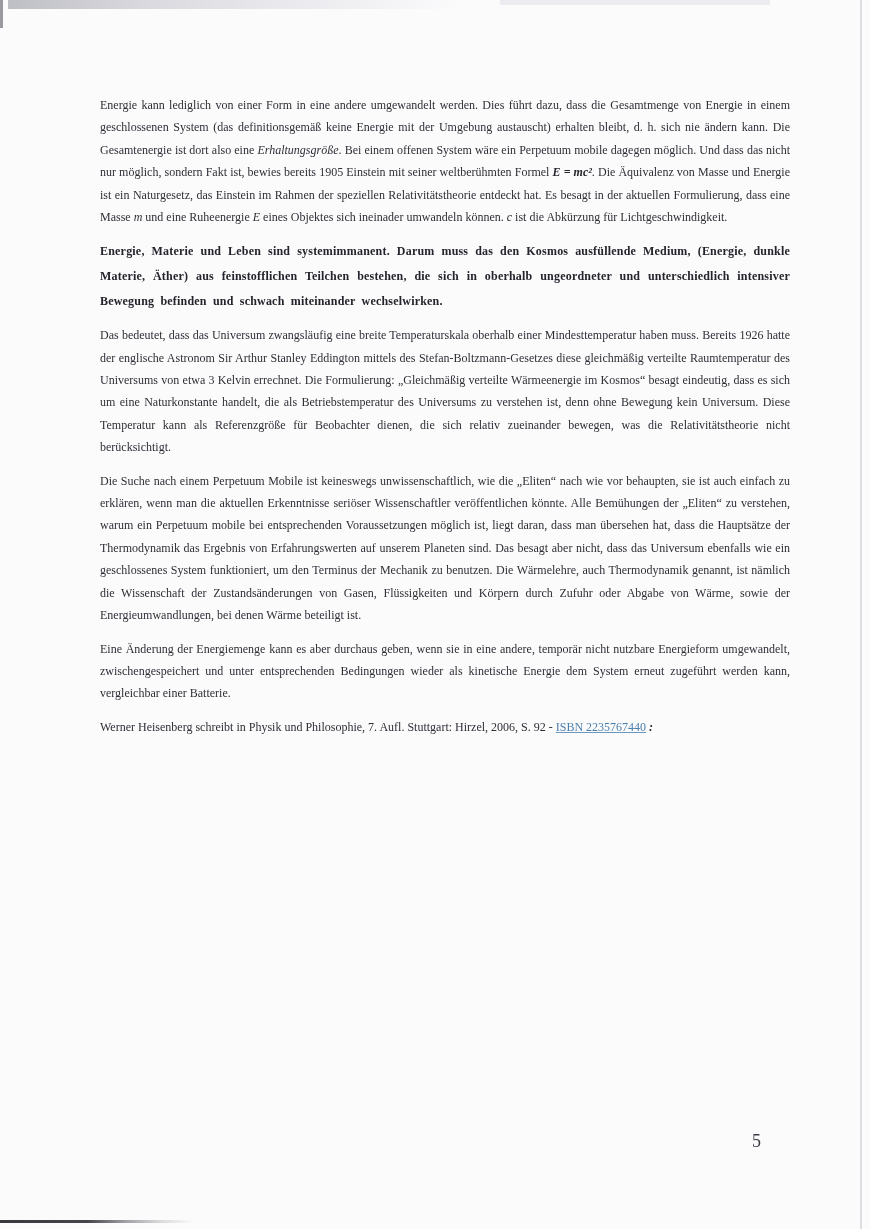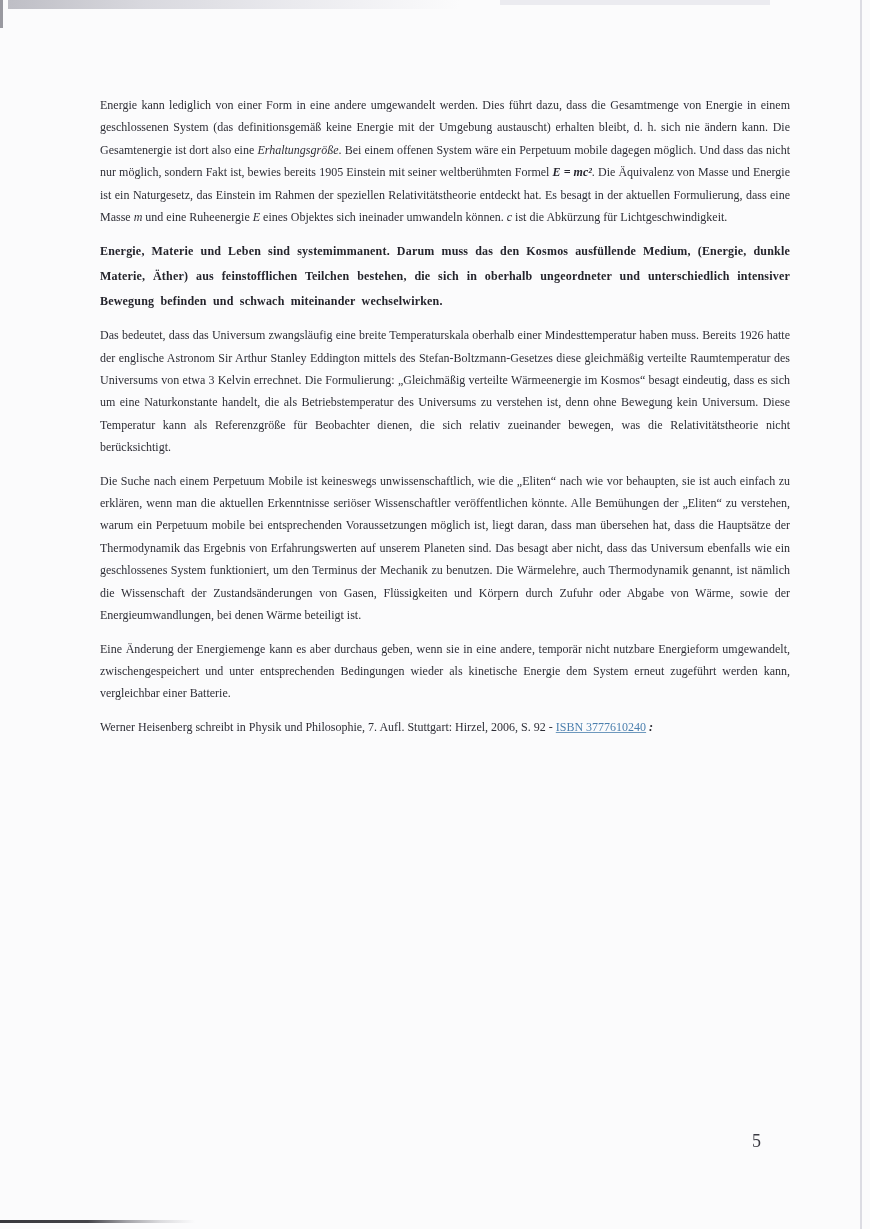--- a/index.html
+++ b/index.html
@@ -101,18 +101,18 @@
   <div class="artifact-left-tick"></div>
   <div class="artifact-bottom-line"></div>
   <div class="artifact-right-edge"></div>
 
   <div class="content">
     <p><span>Energie kann lediglich von einer Form in eine andere umgewandelt werden. Dies führt dazu, dass die Gesamtmenge von Energie in einem geschlossenen System (das definitionsgemäß keine Energie mit der Umgebung austauscht) erhalten bleibt, d. h. sich nie ändern kann. Die Gesamtenergie ist dort also eine </span><span class="seg-i">Erhaltungsgröße</span><span>. Bei einem offenen System wäre ein Perpetuum mobile dagegen möglich. Und dass das nicht nur möglich, sondern Fakt ist, bewies bereits 1905 Einstein mit seiner weltberühmten Formel </span><span class="seg-bi">E = mc²</span><span>. Die  Äquivalenz von Masse und Energie ist ein Naturgesetz, das Einstein im Rahmen der speziellen Relativitätstheorie entdeckt hat. Es besagt in der aktuellen Formulierung, dass eine Masse </span><span class="seg-i">m</span><span> und eine Ruheenergie </span><span class="seg-i">E</span><span> eines Objektes sich ineinader umwandeln können. </span><span class="seg-i">c</span><span> ist die Abkürzung für Lichtgeschwindigkeit.</span></p>
     <p class="p-bold"><span>Energie, Materie und Leben sind systemimmanent. Darum muss das den Kosmos ausfüllende Medium, (Energie, dunkle Materie, Äther) aus feinstofflichen Teilchen bestehen, die sich in oberhalb ungeordneter und unterschiedlich intensiver Bewegung befinden und schwach miteinander wechselwirken.</span></p>
     <p><span>Das bedeutet, dass das Universum zwangsläufig eine breite Temperaturskala oberhalb einer Mindesttemperatur haben muss. Bereits 1926 hatte der englische Astronom Sir Arthur Stanley Eddington mittels des Stefan-Boltzmann-Gesetzes diese gleichmäßig verteilte Raumtemperatur des Universums von etwa 3 Kelvin errechnet. Die Formulierung: „Gleichmäßig verteilte Wärmeenergie im Kosmos“ besagt eindeutig, dass es sich um eine Naturkonstante handelt, die als Betriebstemperatur des Universums zu verstehen ist, denn ohne Bewegung kein Universum. Diese Temperatur kann als Referenzgröße für Beobachter dienen, die sich relativ zueinander bewegen, was die Relativitätstheorie nicht berücksichtigt.</span></p>
     <p><span>Die Suche nach einem Perpetuum Mobile ist keineswegs unwissenschaftlich, wie die „Eliten“ nach wie vor behaupten, sie ist auch einfach zu erklären, wenn man die aktuellen Erkenntnisse seriöser Wissenschaftler veröffentlichen könnte. Alle Bemühungen der „Eliten“ zu verstehen, warum ein Perpetuum mobile bei entsprechenden Voraussetzungen möglich ist, liegt daran, dass man übersehen hat, dass die Hauptsätze der Thermodynamik das Ergebnis von Erfahrungswerten auf unserem Planeten sind. Das besagt aber nicht, dass das Universum ebenfalls wie ein geschlossenes System funktioniert, um den Terminus der Mechanik zu benutzen. Die Wärmelehre, auch Thermodynamik genannt, ist nämlich die Wissenschaft der Zustandsänderungen von Gasen, Flüssigkeiten und Körpern durch Zufuhr oder Abgabe von Wärme, sowie der Energieumwandlungen, bei denen Wärme beteiligt ist.</span></p>
     <p><span>Eine Änderung der Energiemenge kann es aber durchaus geben, wenn sie in eine andere, temporär nicht nutzbare Energieform umgewandelt, zwischengespeichert und unter entsprechenden Bedingungen wieder als kinetische Energie dem System erneut zugeführt werden kann, vergleichbar einer Batterie.</span></p>
-    <p><span>Werner Heisenberg schreibt in Physik und Philosophie, 7. Aufl. Stuttgart: Hirzel, 2006, S. 92 - </span><a href="#" class="seg-link">ISBN 3777610240</a><span class="seg-bi"> :</span></p>
+    <p><span>Werner Heisenberg schreibt in Physik und Philosophie, 7. Aufl. Stuttgart: Hirzel, 2006, S. 92 - </span><a href="#" class="seg-link">ISBN 2235767440</a><span class="seg-bi"> :</span></p>
   </div>
 
   <div class="page-number">5</div>
 
 </div>
 
 </body></html>

